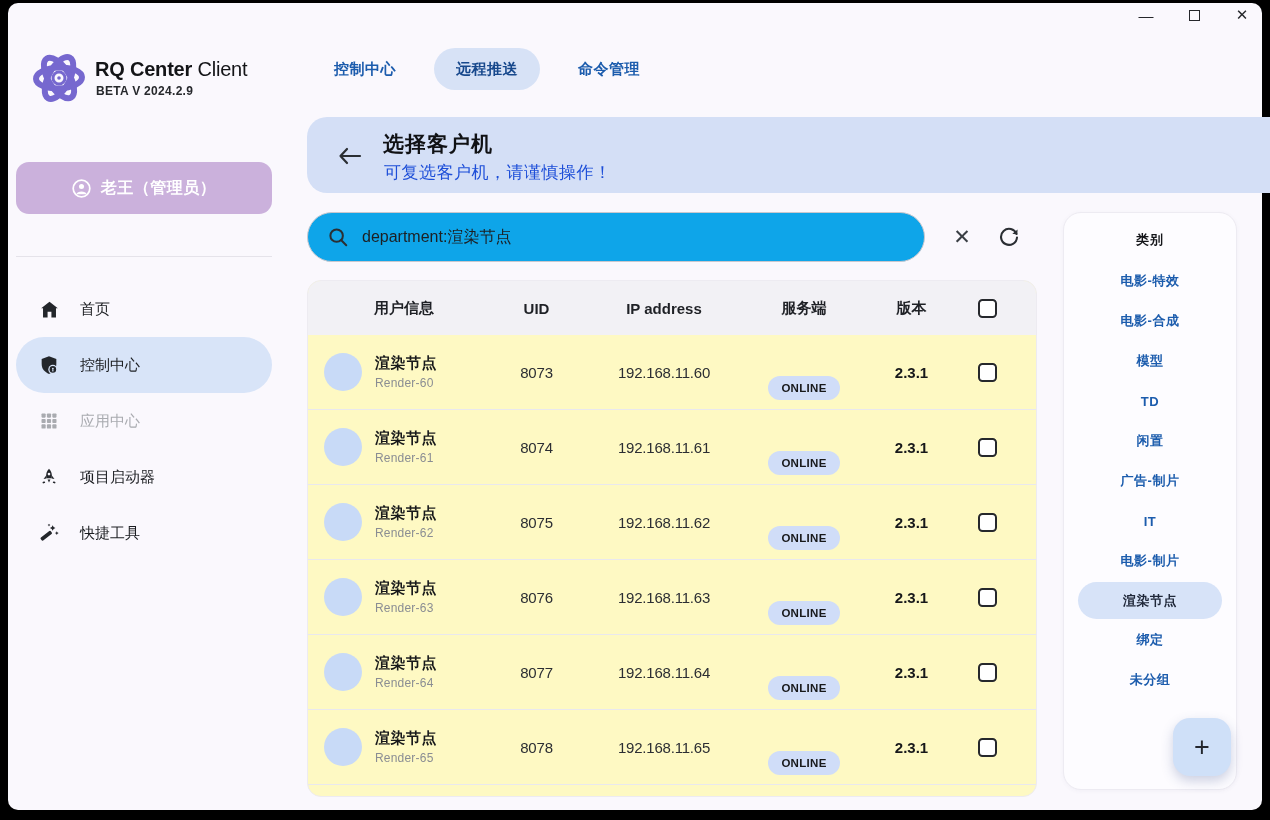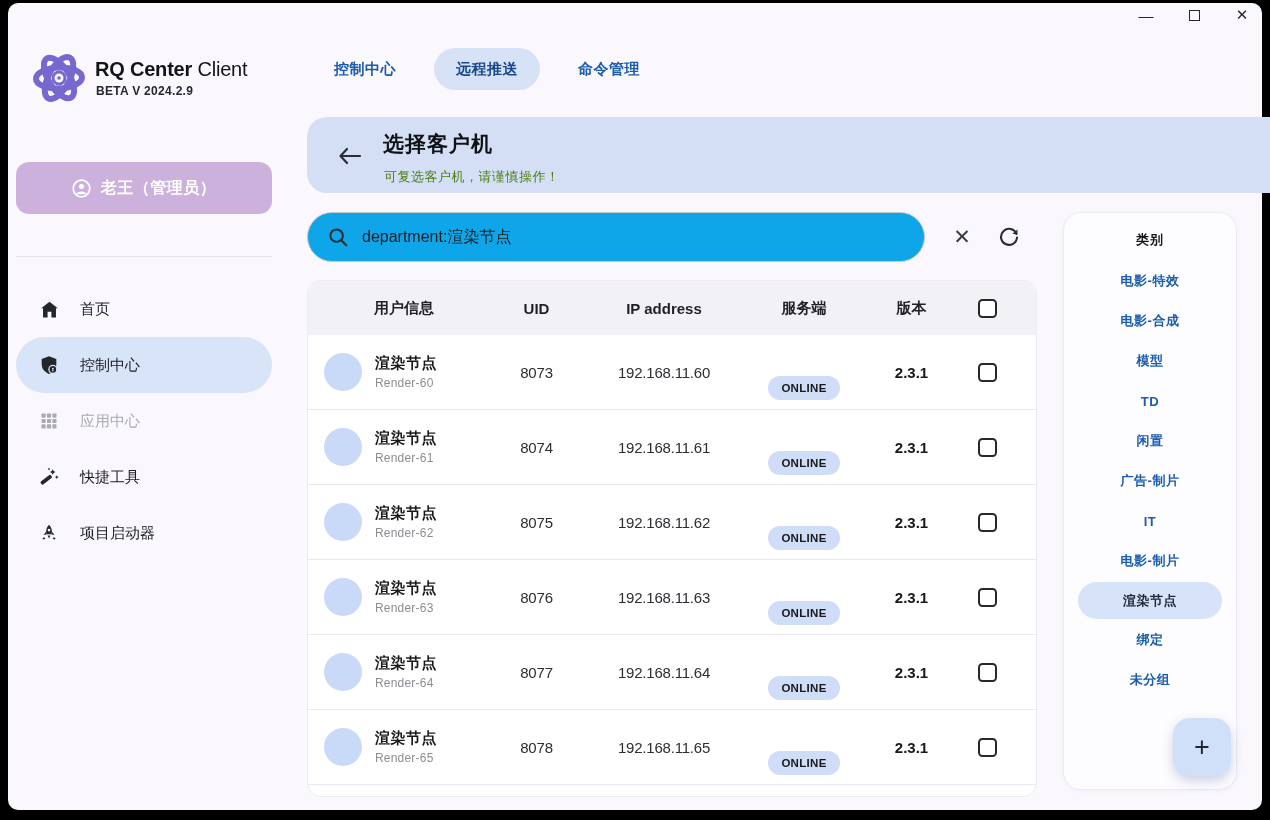--- a/index.html
+++ b/index.html
@@ -28,32 +28,32 @@
 
   
   .tabs { position:absolute; left:312px; top:48px; height:42px; display:flex; align-items:center; gap:16px; }
   .tab { padding:0 22px; height:42px; display:flex; align-items:center; font-size:15px; font-weight:700; color:#1c5cad; border-radius:21px; cursor:pointer; letter-spacing:0.5px; }
   .tab.active { background:#d7e2f6; color:#17488c; }
 
   
   .banner { position:absolute; left:307px; top:117px; width:1096px; height:76px; border-radius:20px; background:#d4dff6; }
   .back-btn { position:absolute; left:28px; top:24px; width:30px; height:30px; display:flex; align-items:center; justify-content:center; cursor:pointer; }
   .banner-title { position:absolute; left:76px; top:13px; font-size:21px; font-weight:800; color:#101114; letter-spacing:1px; }
-  .banner-sub { position:absolute; left:77px; top:51px; font-size:13px; color:#4d7c0f; letter-spacing:0.5px; }
+  .banner-sub { position:absolute; left:77px; top:44px; font-size:17px; color:#1d4ed8; letter-spacing:0.5px; }
   .banner-refresh { position:absolute; right:30px; top:26px; width:24px; height:24px; cursor:pointer; }
 
   
   .search-wrap { position:absolute; left:307px; top:212px; width:618px; height:50px; }
   .search-input { width:100%; height:100%; border:1px solid #c9c8ce; border-radius:25px; background:#0ea5e9; padding:0 20px 0 54px; font-size:16px; color:#1d1f22; font-family:inherit; outline:none; }
   .search-icon { position:absolute; left:20px; top:14px; width:22px; height:22px; }
   .search-clear { position:absolute; left:948px; top:223px; width:28px; height:28px; display:flex; align-items:center; justify-content:center; font-size:21px; color:#3a3f45; cursor:pointer; }
   .search-refresh { position:absolute; left:997px; top:225px; width:24px; height:24px; cursor:pointer; }
 
   
-  .table-card { position:absolute; left:307px; top:280px; width:730px; height:517px; background:#ffffff; border-radius:14px; overflow:hidden; border:1px solid #edebf1; }
+  .table-card { position:absolute; left:307px; top:280px; width:730px; height:517px; background:#fef9c3; border-radius:14px; overflow:hidden; border:1px solid #edebf1; }
   .t-grid { display:grid; grid-template-columns:160px 105px 150px 130px 85px 1fr; align-items:center; padding:0 16px; }
   .t-head { height:54px; background:#f2f1f5; font-size:15px; font-weight:700; color:#1f2126; }
   .t-head > div { text-align:center; }
   .t-head .c-name { text-align:center; }
   .t-row { height:75px; border-bottom:1px solid #e9e8ee; }
   .c-name { display:flex; align-items:center; gap:13px; }
   .avatar { width:38px; height:38px; border-radius:50%; background:#c8daf7; flex:0 0 38px; }
   .name-stack .cn { font-size:15px; font-weight:700; color:#17181a; letter-spacing:0.5px; }
   .name-stack .en { font-size:12px; color:#8a8d93; margin-top:3px; letter-spacing:0.2px; }
   .c-center { text-align:center; font-size:15px; color:#2c2e33; letter-spacing:-0.2px; }
@@ -144,42 +144,42 @@
           <rect x="16" y="9.5" width="5" height="5" rx="1"></rect>
         <rect x="3" y="16" width="5" height="5" rx="1"></rect>
           <rect x="9.5" y="16" width="5" height="5" rx="1"></rect>
           <rect x="16" y="16" width="5" height="5" rx="1"></rect>
       </svg>
     </span>
     <span>应用中心</span>
   </div>
   <div class="nav-item">
     <span class="nav-icon">
-      <svg width="22" height="22" viewBox="0 0 24 24">
-        <rect x="2" y="13" width="14" height="4" rx="1.2" transform="rotate(-38 9 15)" fill="#23262b"></rect>
-        <path d="M16 3.5 l1 2 l2 1 l-2 1 l-1 2 l-1-2 l-2-1 l2-1 Z" fill="#23262b"></path>
-        <path d="M20.5 10 l0.7 1.4 l1.4 0.7 l-1.4 0.7 l-0.7 1.4 l-0.7-1.4 l-1.4-0.7 l1.4-0.7 Z" fill="#23262b"></path>
-        <path d="M12 1.8 l0.5 1 l1 0.5 l-1 0.5 l-0.5 1 l-0.5-1 l-1-0.5 l1-0.5 Z" fill="#23262b"></path>
-      </svg>
-    </span>
-    <span>快捷工具</span>
-  </div>
-  <div class="nav-item">
-    <span class="nav-icon">
       <svg width="20" height="20" viewBox="0 0 24 24">
         <path d="M12 2 C15 5 16 9 15.2 13.5 L8.8 13.5 C8 9 9 5 12 2 Z" fill="#23262b"></path>
         <circle cx="12" cy="8.5" r="1.6" fill="#faf8fd"></circle>
         <path d="M8.8 10 L5.5 14.5 L8.8 13.8 Z" fill="#23262b"></path>
         <path d="M15.2 10 L18.5 14.5 L15.2 13.8 Z" fill="#23262b"></path>
         <path d="M10.3 15 L13.7 15 L12 18.5 Z" fill="#23262b"></path>
         <rect x="4.2" y="17.5" width="3.2" height="2" rx="1" fill="#23262b" transform="rotate(-20 5.8 18.5)"></rect>
         <rect x="16.6" y="17.5" width="3.2" height="2" rx="1" fill="#23262b" transform="rotate(20 18.2 18.5)"></rect>
       </svg>
     </span>
     <span>项目启动器</span>
+  </div>
+  <div class="nav-item">
+    <span class="nav-icon">
+      <svg width="22" height="22" viewBox="0 0 24 24">
+        <rect x="2" y="13" width="14" height="4" rx="1.2" transform="rotate(-38 9 15)" fill="#23262b"></rect>
+        <path d="M16 3.5 l1 2 l2 1 l-2 1 l-1 2 l-1-2 l-2-1 l2-1 Z" fill="#23262b"></path>
+        <path d="M20.5 10 l0.7 1.4 l1.4 0.7 l-1.4 0.7 l-0.7 1.4 l-0.7-1.4 l-1.4-0.7 l1.4-0.7 Z" fill="#23262b"></path>
+        <path d="M12 1.8 l0.5 1 l1 0.5 l-1 0.5 l-0.5 1 l-0.5-1 l-1-0.5 l1-0.5 Z" fill="#23262b"></path>
+      </svg>
+    </span>
+    <span>快捷工具</span>
   </div>
 </div>
 
 <div class="tabs">
   <div class="tab">控制中心</div>
   <div class="tab active">远程推送</div>
   <div class="tab">命令管理</div>
 </div>
 
 <div class="banner">

